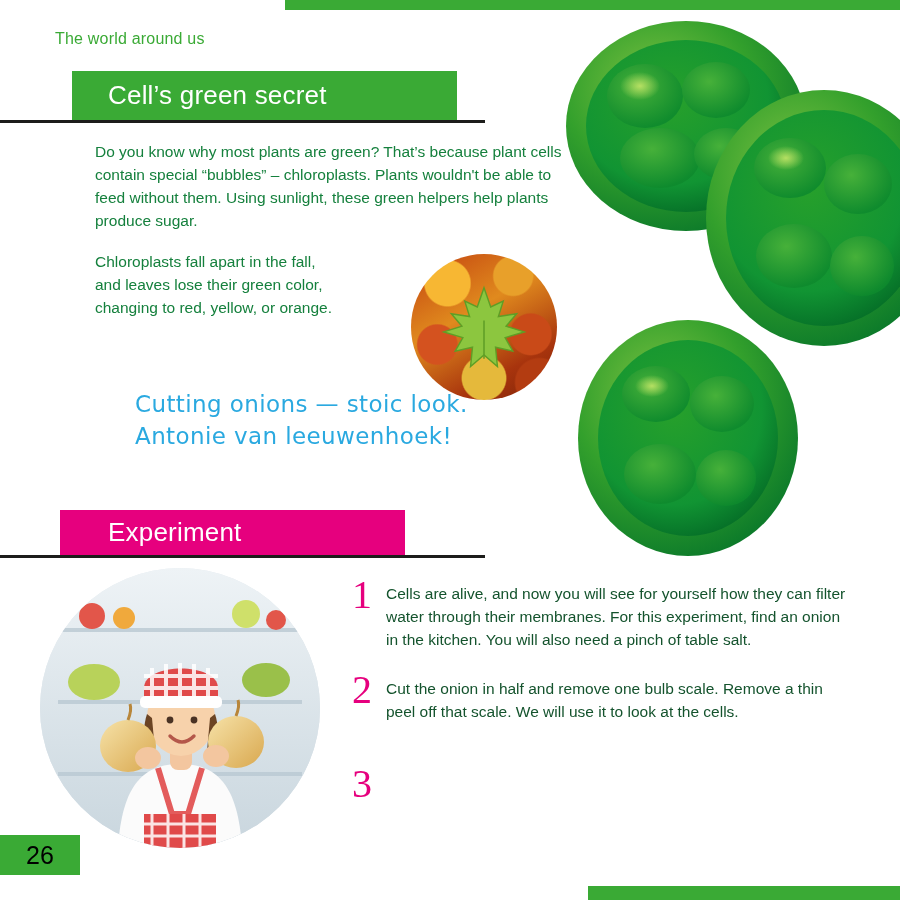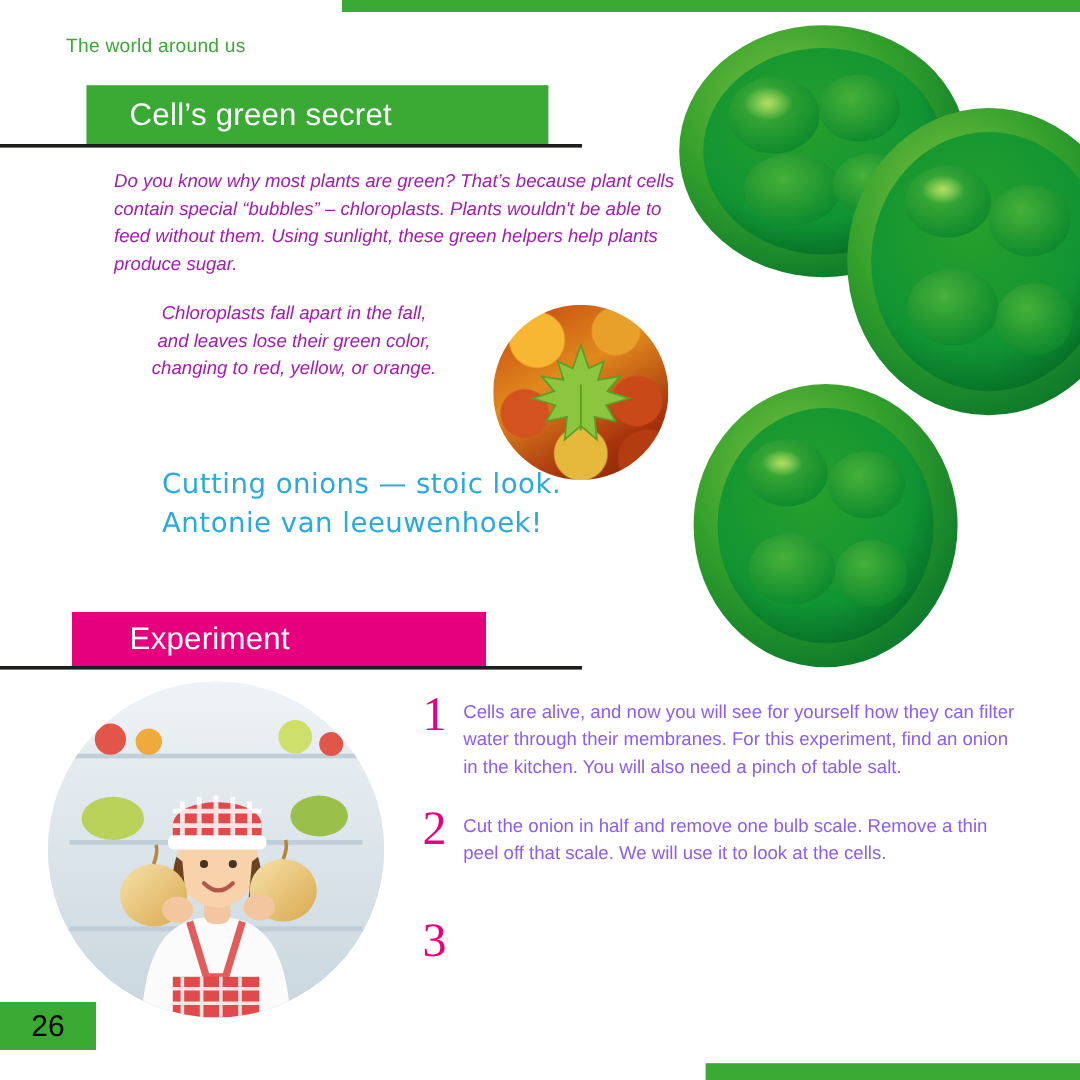--- a/index.html
+++ b/index.html
@@ -80,25 +80,24 @@
   #rule-pink {
     left: 0; top: 555px;
     width: 485px;
   }
 
   
   .body-text {
     position: absolute;
     font-size: 15.5px;
     line-height: 23px;
-    color: #a21caf;
-    font-style: italic;
+    color: #15803d;
   }
   #para-1 { left: 95px; top: 140px; width: 470px; }
-  #para-2 { left: 95px; top: 250px; width: 300px; text-align: center; }
+  #para-2 { left: 95px; top: 250px; width: 300px; }
 
   
   .handwrite {
     position: absolute;
     left: 135px; top: 388px;
     font-family: "DejaVu Sans", sans-serif;
     font-size: 23px;
     line-height: 32px;
     color: #2aa9e0;
     letter-spacing: .4px;
@@ -161,21 +160,21 @@
     flex: none;
     font-size: 40px;
     line-height: 38px;
     color: #e6007e;
     font-family: "Liberation Serif", serif;
     font-weight: 400;
   }
   .step-text {
     font-size: 15.5px;
     line-height: 23px;
-    color: #8b5cf6;
+    color: #14532d;
     padding-top: 6px;
   }
   #step-3 .step-num { padding-top: 22px; }
 
   
   .page-number {
     position: absolute;
     left: 0; top: 835px;
     width: 80px; height: 40px;
     background: #3aaa35;

